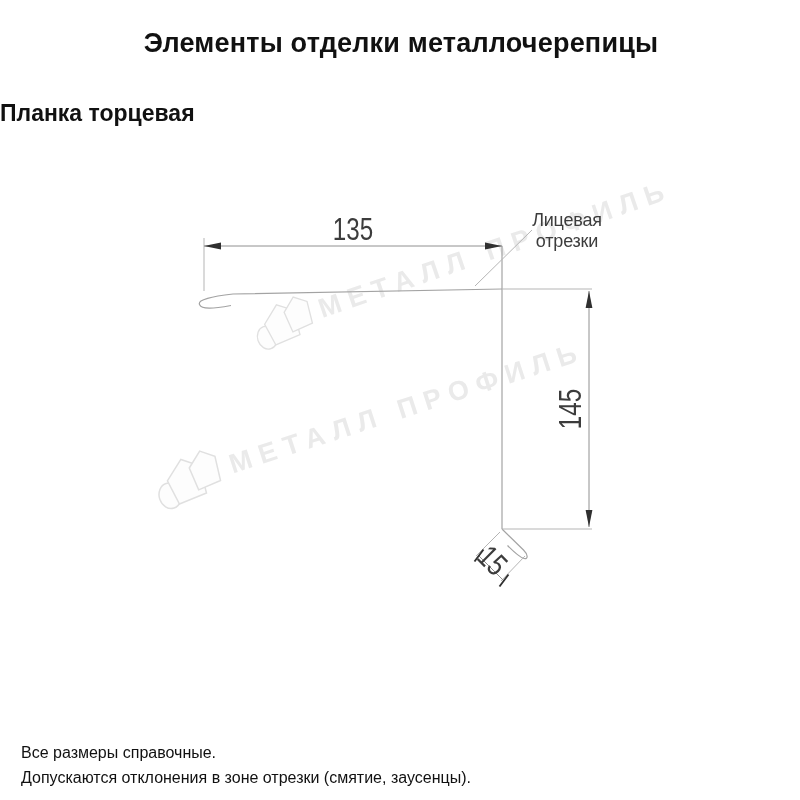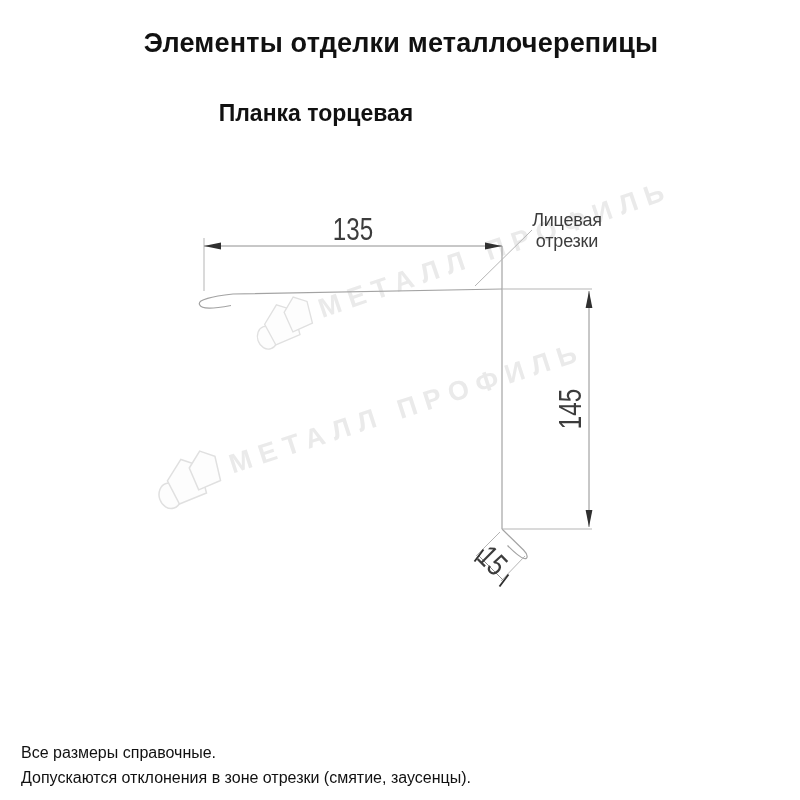--- a/index.html
+++ b/index.html
@@ -4,21 +4,21 @@
 <style>
   html,body{margin:0;padding:0;background:#ffffff;}
   .stage{
     position:relative;width:800px;height:800px;background:#fff;overflow:hidden;
     font-family:"Liberation Sans",sans-serif;color:var(--text,#111);
   }
   .title{
     position:absolute;top:28px;left:1px;width:800px;text-align:center;
     font-size:27px;font-weight:bold;letter-spacing:.2px;color:var(--text,#111);
   }
-  .sub{position:absolute;left:0;width:632px;text-align:center;font-weight:bold;
+  .sub{position:absolute;left:0;width:632px;font-weight:bold;
        font-size:23px;color:var(--text,#111);}
   .sub1{top:100px;}
   .sub2{top:132px;}
   .draw{position:absolute;left:0;top:0;z-index:2;}
   .ln-light{stroke:var(--line-light,#b5b5b5);stroke-width:1;fill:none;}
   .ln-profile{stroke:var(--line-profile,#a3a3a3);stroke-width:1.2;fill:none;}
   .ln-dim{stroke:var(--line-dim,#909090);stroke-width:1;fill:none;}
   .arrow{fill:var(--arrow,#303030);stroke:none;}
   .tick{stroke:var(--arrow,#303030);stroke-width:1.8;fill:none;}
   .dimnum{

